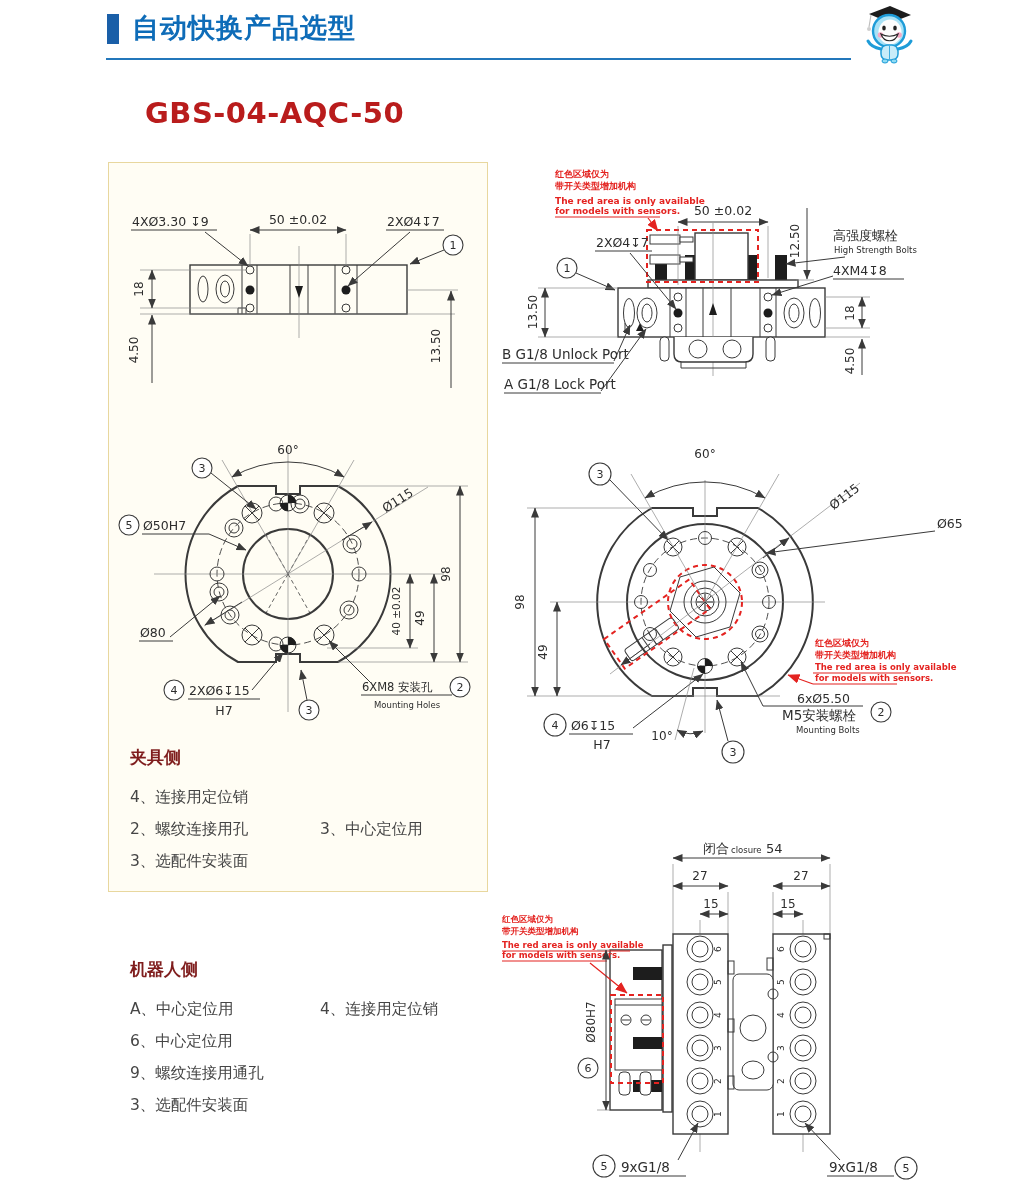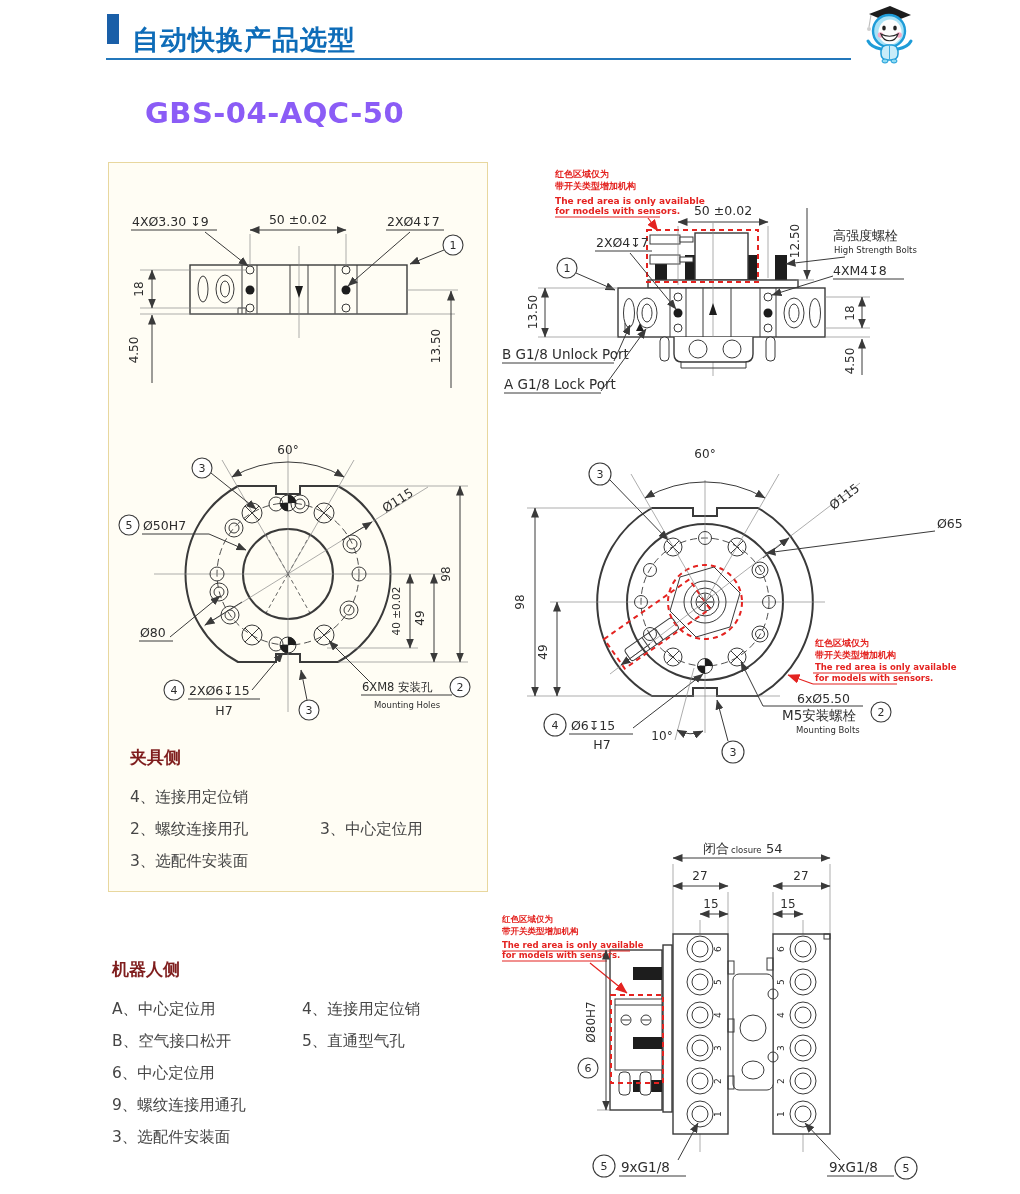--- a/index.html
+++ b/index.html
@@ -1,23 +1,23 @@
 <!DOCTYPE html>
 <html><head>
 <meta charset="utf-8">
 <style>
   html,body{margin:0;padding:0;background:#ffffff;}
   .page{position:relative;width:1020px;height:1194px;background:#fff;overflow:hidden;
         font-family:"DejaVu Sans","Liberation Sans",sans-serif;}
   
   .hdr-bar{position:absolute;left:107px;top:14px;width:12px;height:30px;background:#1a5fa8;}
-  .hdr-title{position:absolute;left:132px;top:22px;font-size:27px;font-weight:bold;color:#0e6cb8;letter-spacing:1px;}
+  .hdr-title{position:absolute;left:132px;top:10px;font-size:27px;font-weight:bold;color:#0e6cb8;letter-spacing:1px;}
   .hdr-line{position:absolute;left:106px;top:58px;width:745px;height:0;border-top:2px solid #2377bb;}
   .mascot{position:absolute;left:856px;top:2px;}
-  .prod-title{position:absolute;left:145px;top:96px;font-size:29px;font-weight:bold;color:#8b5cf6;letter-spacing:.5px;}
+  .prod-title{position:absolute;left:145px;top:96px;font-size:29px;font-weight:bold;color:#b91c1c;letter-spacing:.5px;}
   
   .fix-box{position:absolute;left:108px;top:162px;width:380px;height:730px;background:#fffdf4;
            border:1.6px solid #e8d79e;box-sizing:border-box;}
   
   .dwg{position:absolute;}
   svg text{font-family:"DejaVu Sans","Liberation Sans",sans-serif;fill:#2d2d2d;}
   .ln{stroke:#3a3a3a;stroke-width:1;fill:none;}
   .ln2{stroke:#3a3a3a;stroke-width:2;fill:none;}
   .ln14{stroke:#3a3a3a;stroke-width:1.4;fill:none;}
   .th{stroke:#8a8a8a;stroke-width:.7;fill:none;}
@@ -588,29 +588,25 @@
     <div class="leg-row">
       <span>2、螺纹连接用孔</span>
       <span>3、中心定位用</span>
     </div>
     <div class="leg-row">
       <span>3、选配件安装面</span>
       <span></span>
     </div>
   </div>
 
-  <div class="legend" style="left:112px;top:958px">
+  <div class="legend" style="left:130px;top:958px">
     <div class="leg-title">机器人侧</div>
     <div class="leg-row">
       <span>A、中心定位用</span>
       <span>4、连接用定位销</span>
-    </div>
-    <div class="leg-row">
-      <span>B、空气接口松开</span>
-      <span>5、直通型气孔</span>
     </div>
     <div class="leg-row">
       <span>6、中心定位用</span>
     </div>
     <div class="leg-row">
       <span>9、螺纹连接用通孔</span>
       <span></span>
     </div>
     <div class="leg-row">
       <span>3、选配件安装面</span>

